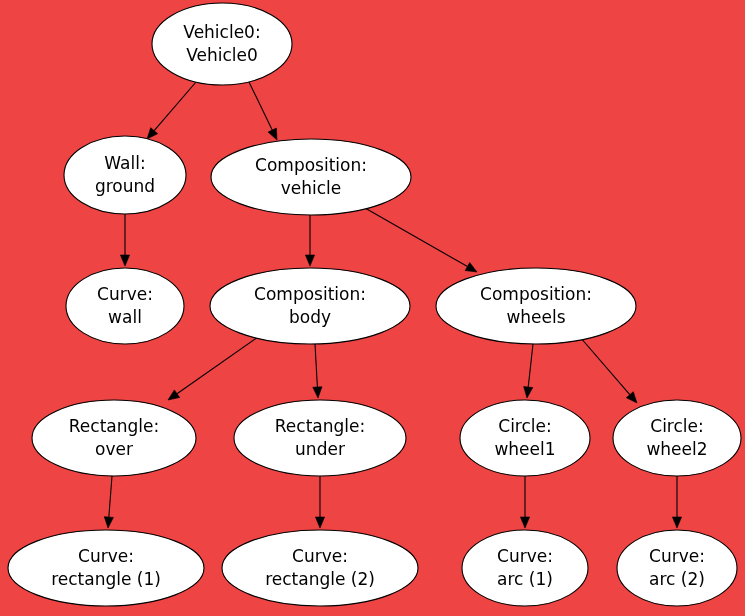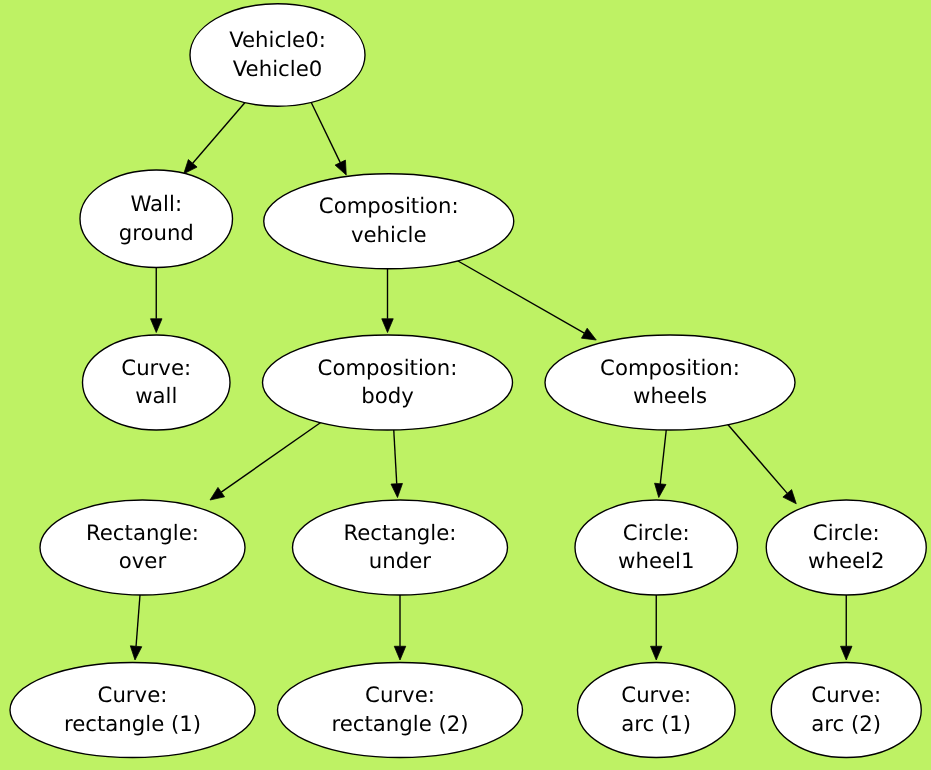--- a/index.html
+++ b/index.html
@@ -5,21 +5,21 @@
 <style>
   html, body {
     margin: 0;
     padding: 0;
     background: #ffffff;
   }
   #canvas-wrap {
     position: relative;
     width: 745px;
     height: 616px;
-    background: #bef264;
+    background: #ef4444;
     overflow: hidden;
     font-family: "DejaVu Sans", sans-serif;
   }
   svg#graph {
     display: block;
     width: 745px;
     height: 616px;
   }
   .node-ellipse {
     fill: #ffffff;

